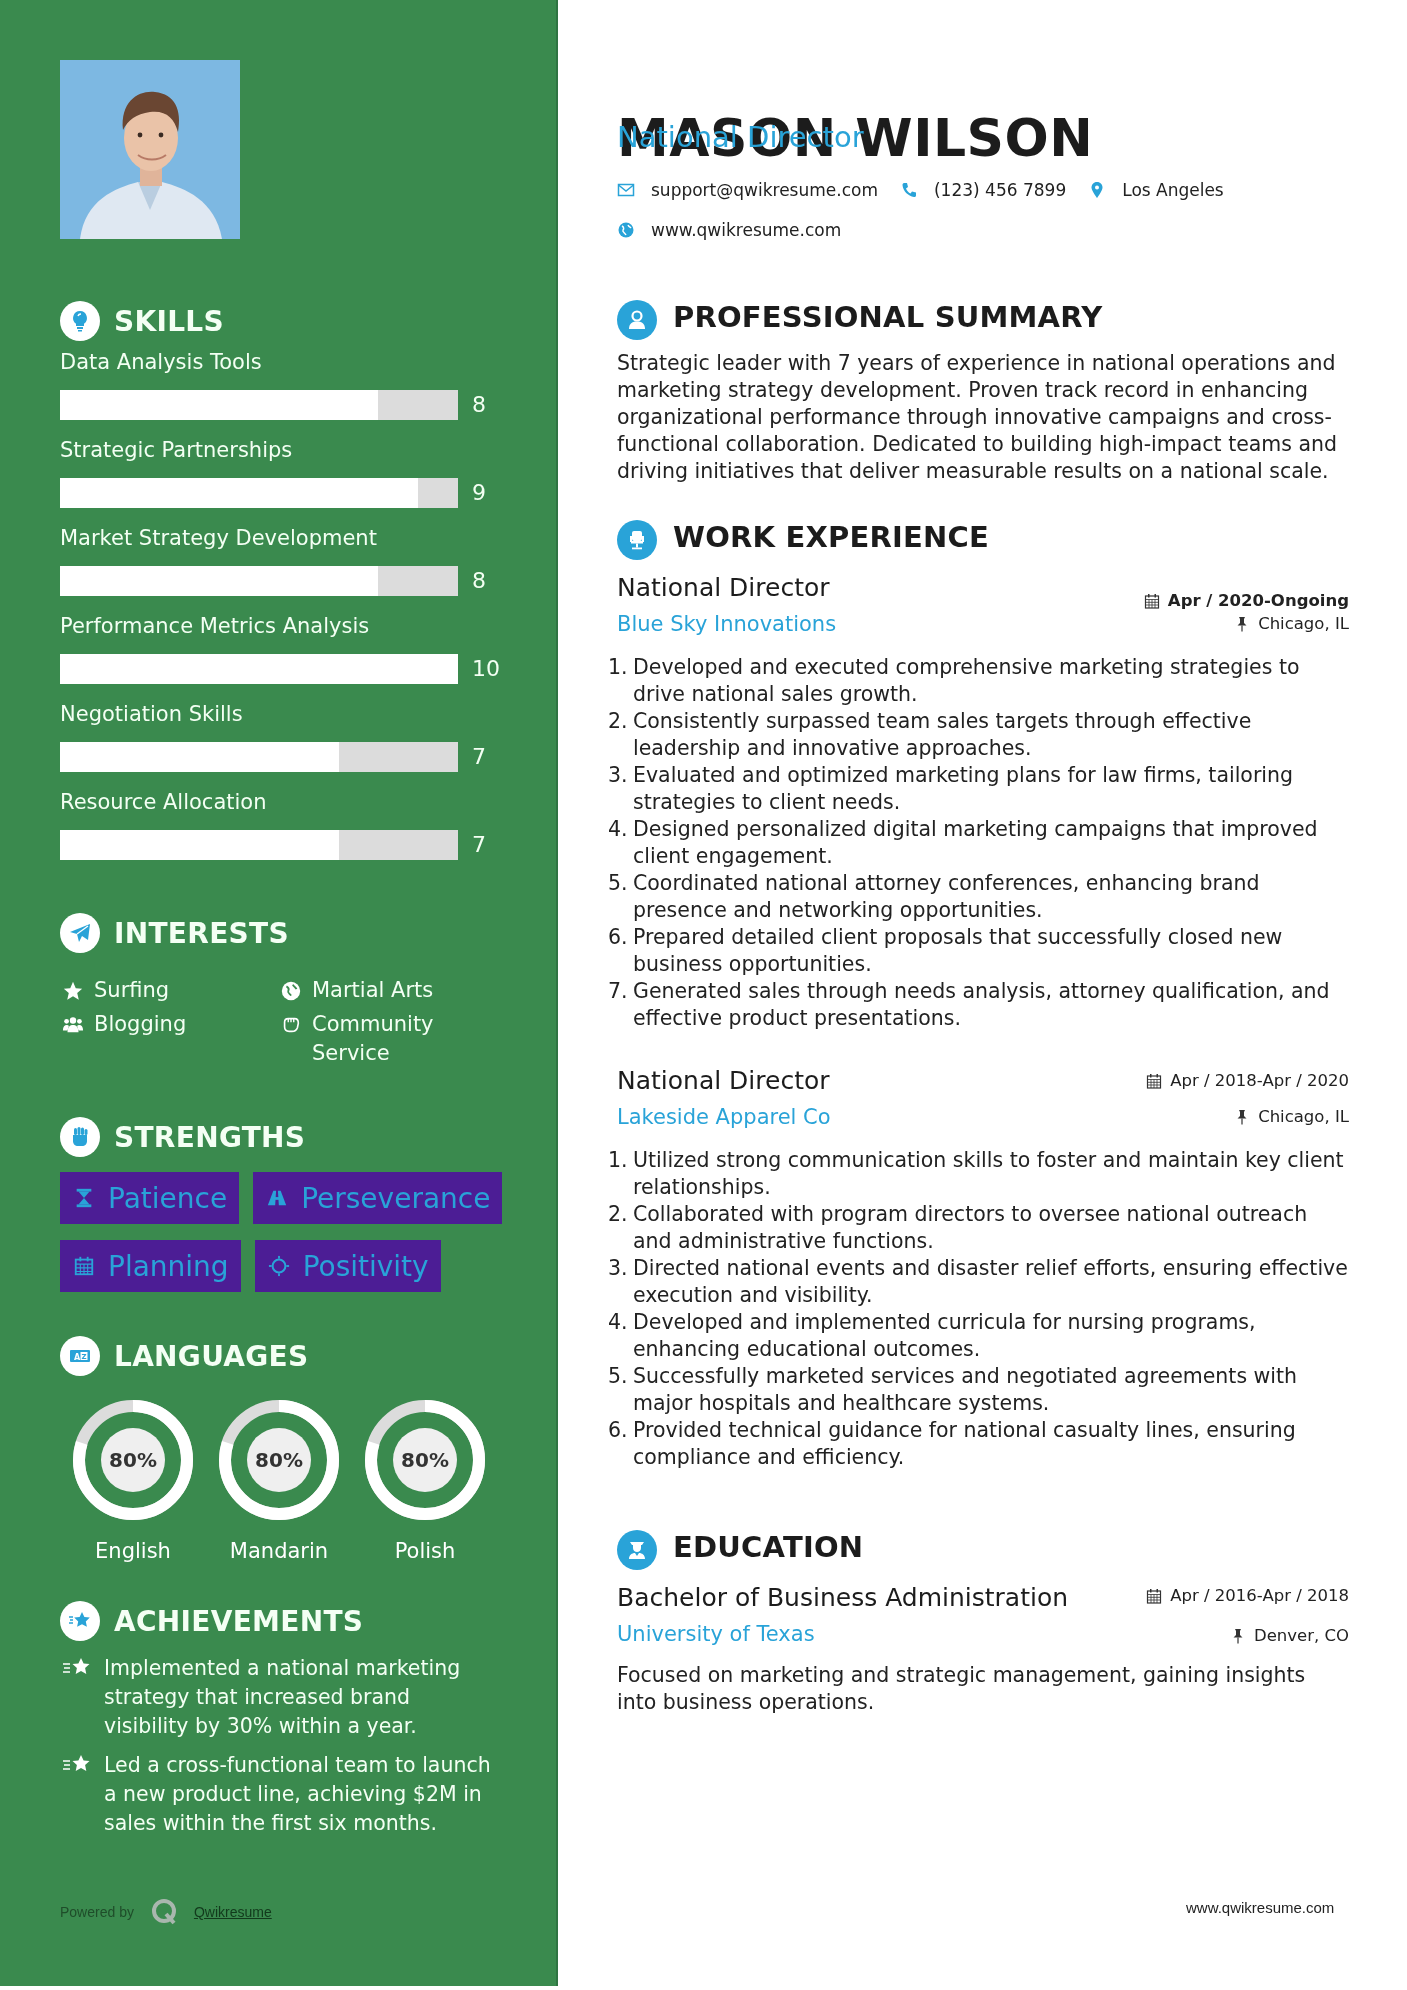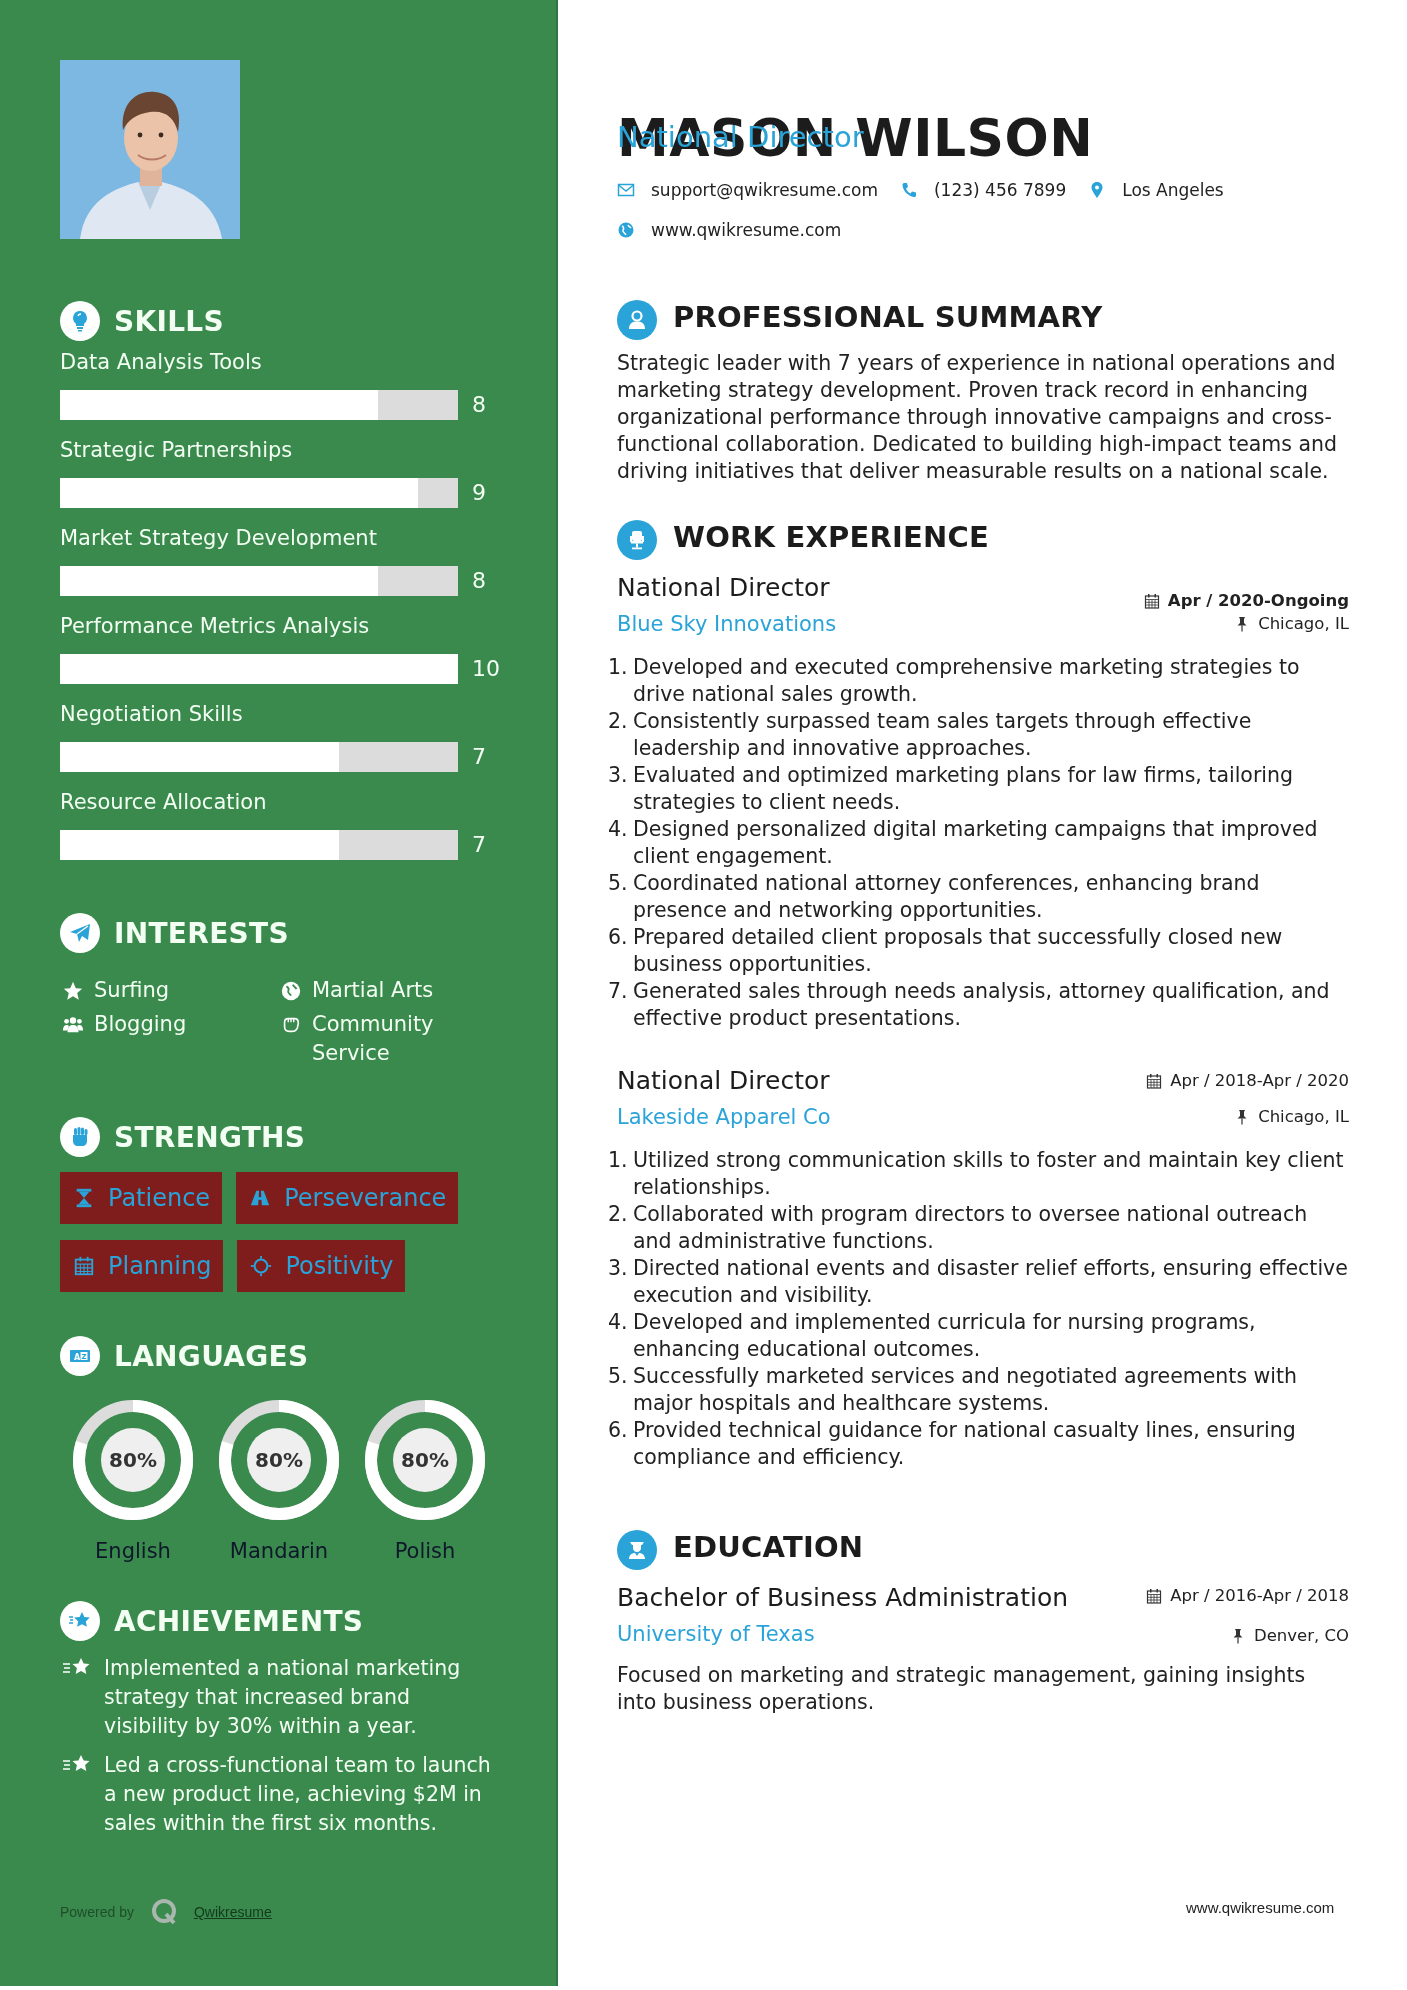--- a/index.html
+++ b/index.html
@@ -30,31 +30,31 @@
   .skill-num { position: absolute; left: 412px; top: 40px; font-family: "DejaVu Sans", sans-serif; font-size: 22px; color: #f3fff3; line-height: 30px; }
 
   
   .interests { display: grid; grid-template-columns: 218px 218px; row-gap: 5px; margin-top: 22px; }
   .interest { display: flex; align-items: flex-start; font-family: "DejaVu Sans", sans-serif; font-size: 21px; line-height: 29px; color: #f3fff3; }
   .interest .ic { width: 26px; height: 29px; margin-right: 8px; display: flex; align-items: center; justify-content: center; flex: none; }
   .interest .ic svg { width: 22px; height: 22px; }
 
   
   .strengths { display: flex; flex-wrap: wrap; margin-top: 14px; width: 460px; }
-  .strength { background: #7f1d1d; height: 52px; display: flex; align-items: center; padding: 0 12px; margin: 0 14px 16px 0; color: #29a3d8; font-family: "DejaVu Sans", sans-serif; font-size: 24px; }
+  .strength { background: #4c1d95; height: 52px; display: flex; align-items: center; padding: 0 12px; margin: 0 14px 16px 0; color: #29a3d8; font-family: "DejaVu Sans", sans-serif; font-size: 28px; }
   .strength .ic { width: 24px; height: 24px; margin-right: 12px; display: flex; align-items: center; justify-content: center; }
   .strength .ic svg { width: 22px; height: 22px; }
 
   
   .langs { display: flex; margin-top: 22px; }
   .lang { width: 146px; display: flex; flex-direction: column; align-items: center; }
   .ring { width: 122px; height: 122px; position: relative; }
   .ring svg { width: 122px; height: 122px; display: block; }
   .ring .pct { position: absolute; left: 0; top: 0; width: 122px; height: 122px; display: flex; align-items: center; justify-content: center; font-family: "DejaVu Sans", sans-serif; font-weight: bold; font-size: 20px; color: #333; }
-  .lang-name { margin-top: 18px; font-family: "DejaVu Sans", sans-serif; font-size: 21px; color: #0f172a; }
+  .lang-name { margin-top: 18px; font-family: "DejaVu Sans", sans-serif; font-size: 21px; color: #ffffff; }
 
   
   .ach { display: flex; margin-top: 12px; }
   .ach .ic { width: 34px; height: 30px; flex: none; margin-right: 10px; display: flex; align-items: center; justify-content: center; }
   .ach .ic svg { width: 32px; height: 28px; }
   .ach .txt { font-family: "DejaVu Sans", sans-serif; font-size: 20.5px; line-height: 29px; color: #f3fff3; }
 
   .powered { position: absolute; left: 60px; top: 1897px; display: flex; align-items: center; font-family: "Liberation Sans", sans-serif; font-size: 14px; color: #1f4d2a; }
   .powered .q { width: 30px; height: 30px; margin: 0 14px 0 16px; }
   .powered a { color: #123a1c; text-decoration: underline; font-size: 14px; }

